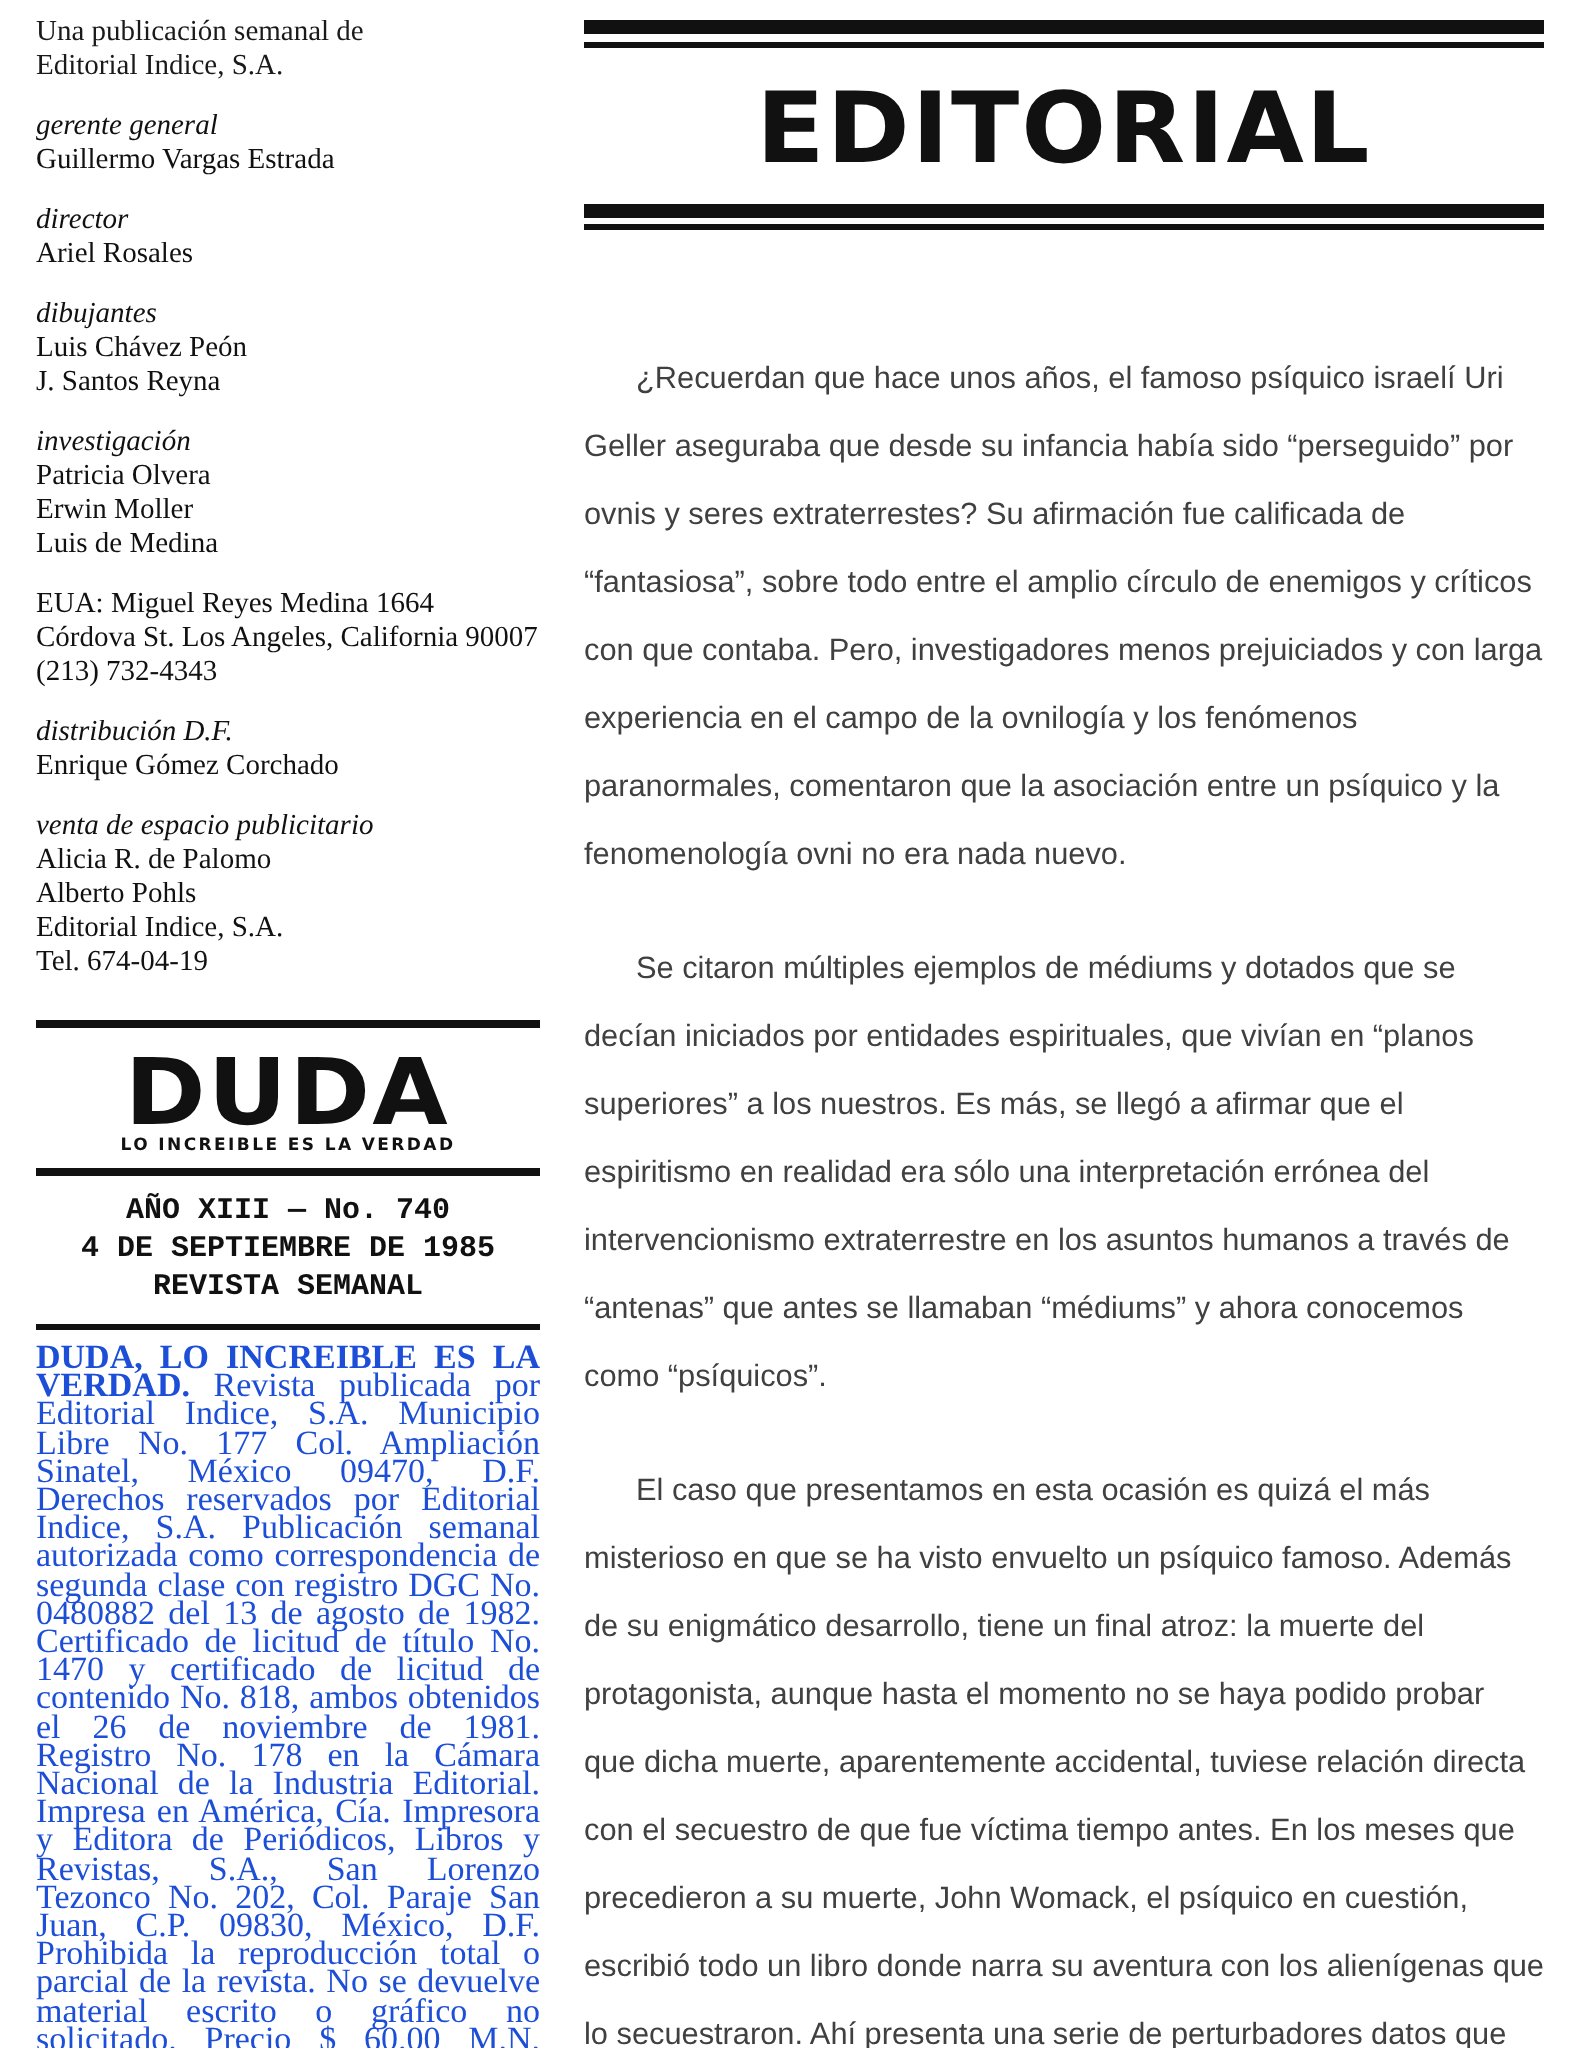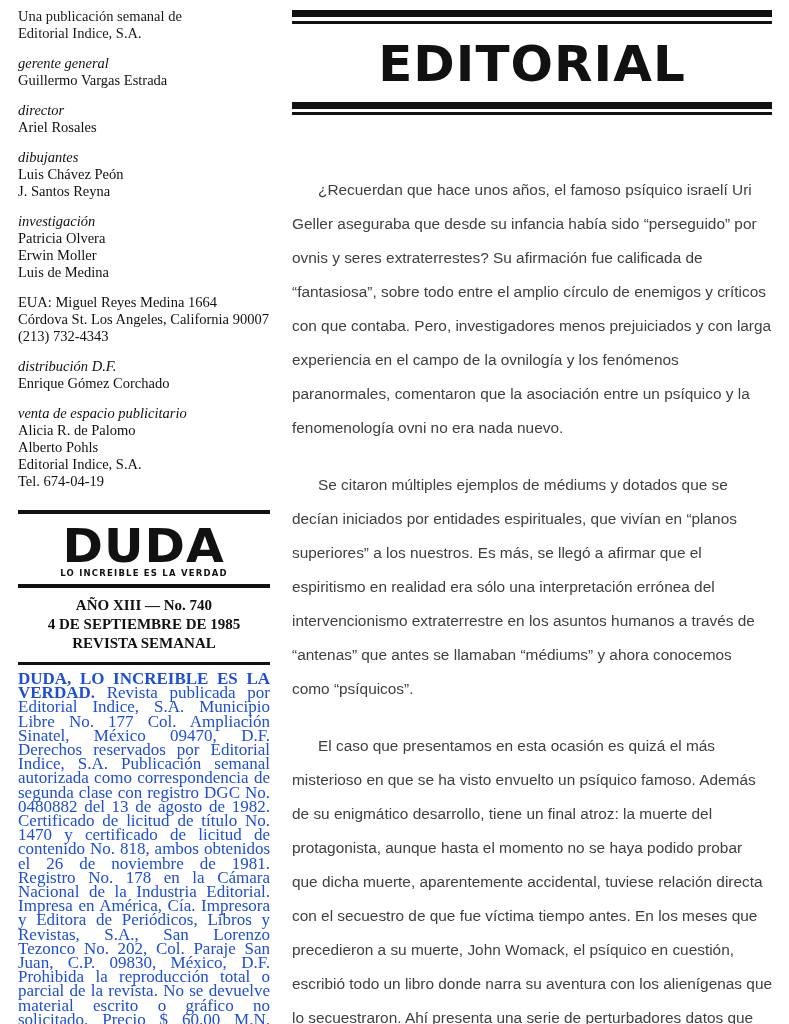--- a/index.html
+++ b/index.html
@@ -71,21 +71,21 @@
   .duda-sub {
     font-family: "DejaVu Sans", sans-serif;
     font-size: 8.5px;
     font-weight: bold;
     letter-spacing: 1.2px;
     color: #111;
     margin-top: -2px;
     margin-bottom: 3px;
   }
   .issue-line {
-    font-family: Liberation Serif, serif;
+    font-family: Liberation Mono, monospace;
     font-weight: bold;
     font-size: 15px;
     line-height: 19px;
     color: #111;
   }
   .rule-thin-top {
     height: 3px;
     background: #111;
     margin: 9px 0 7px 0;
   }

